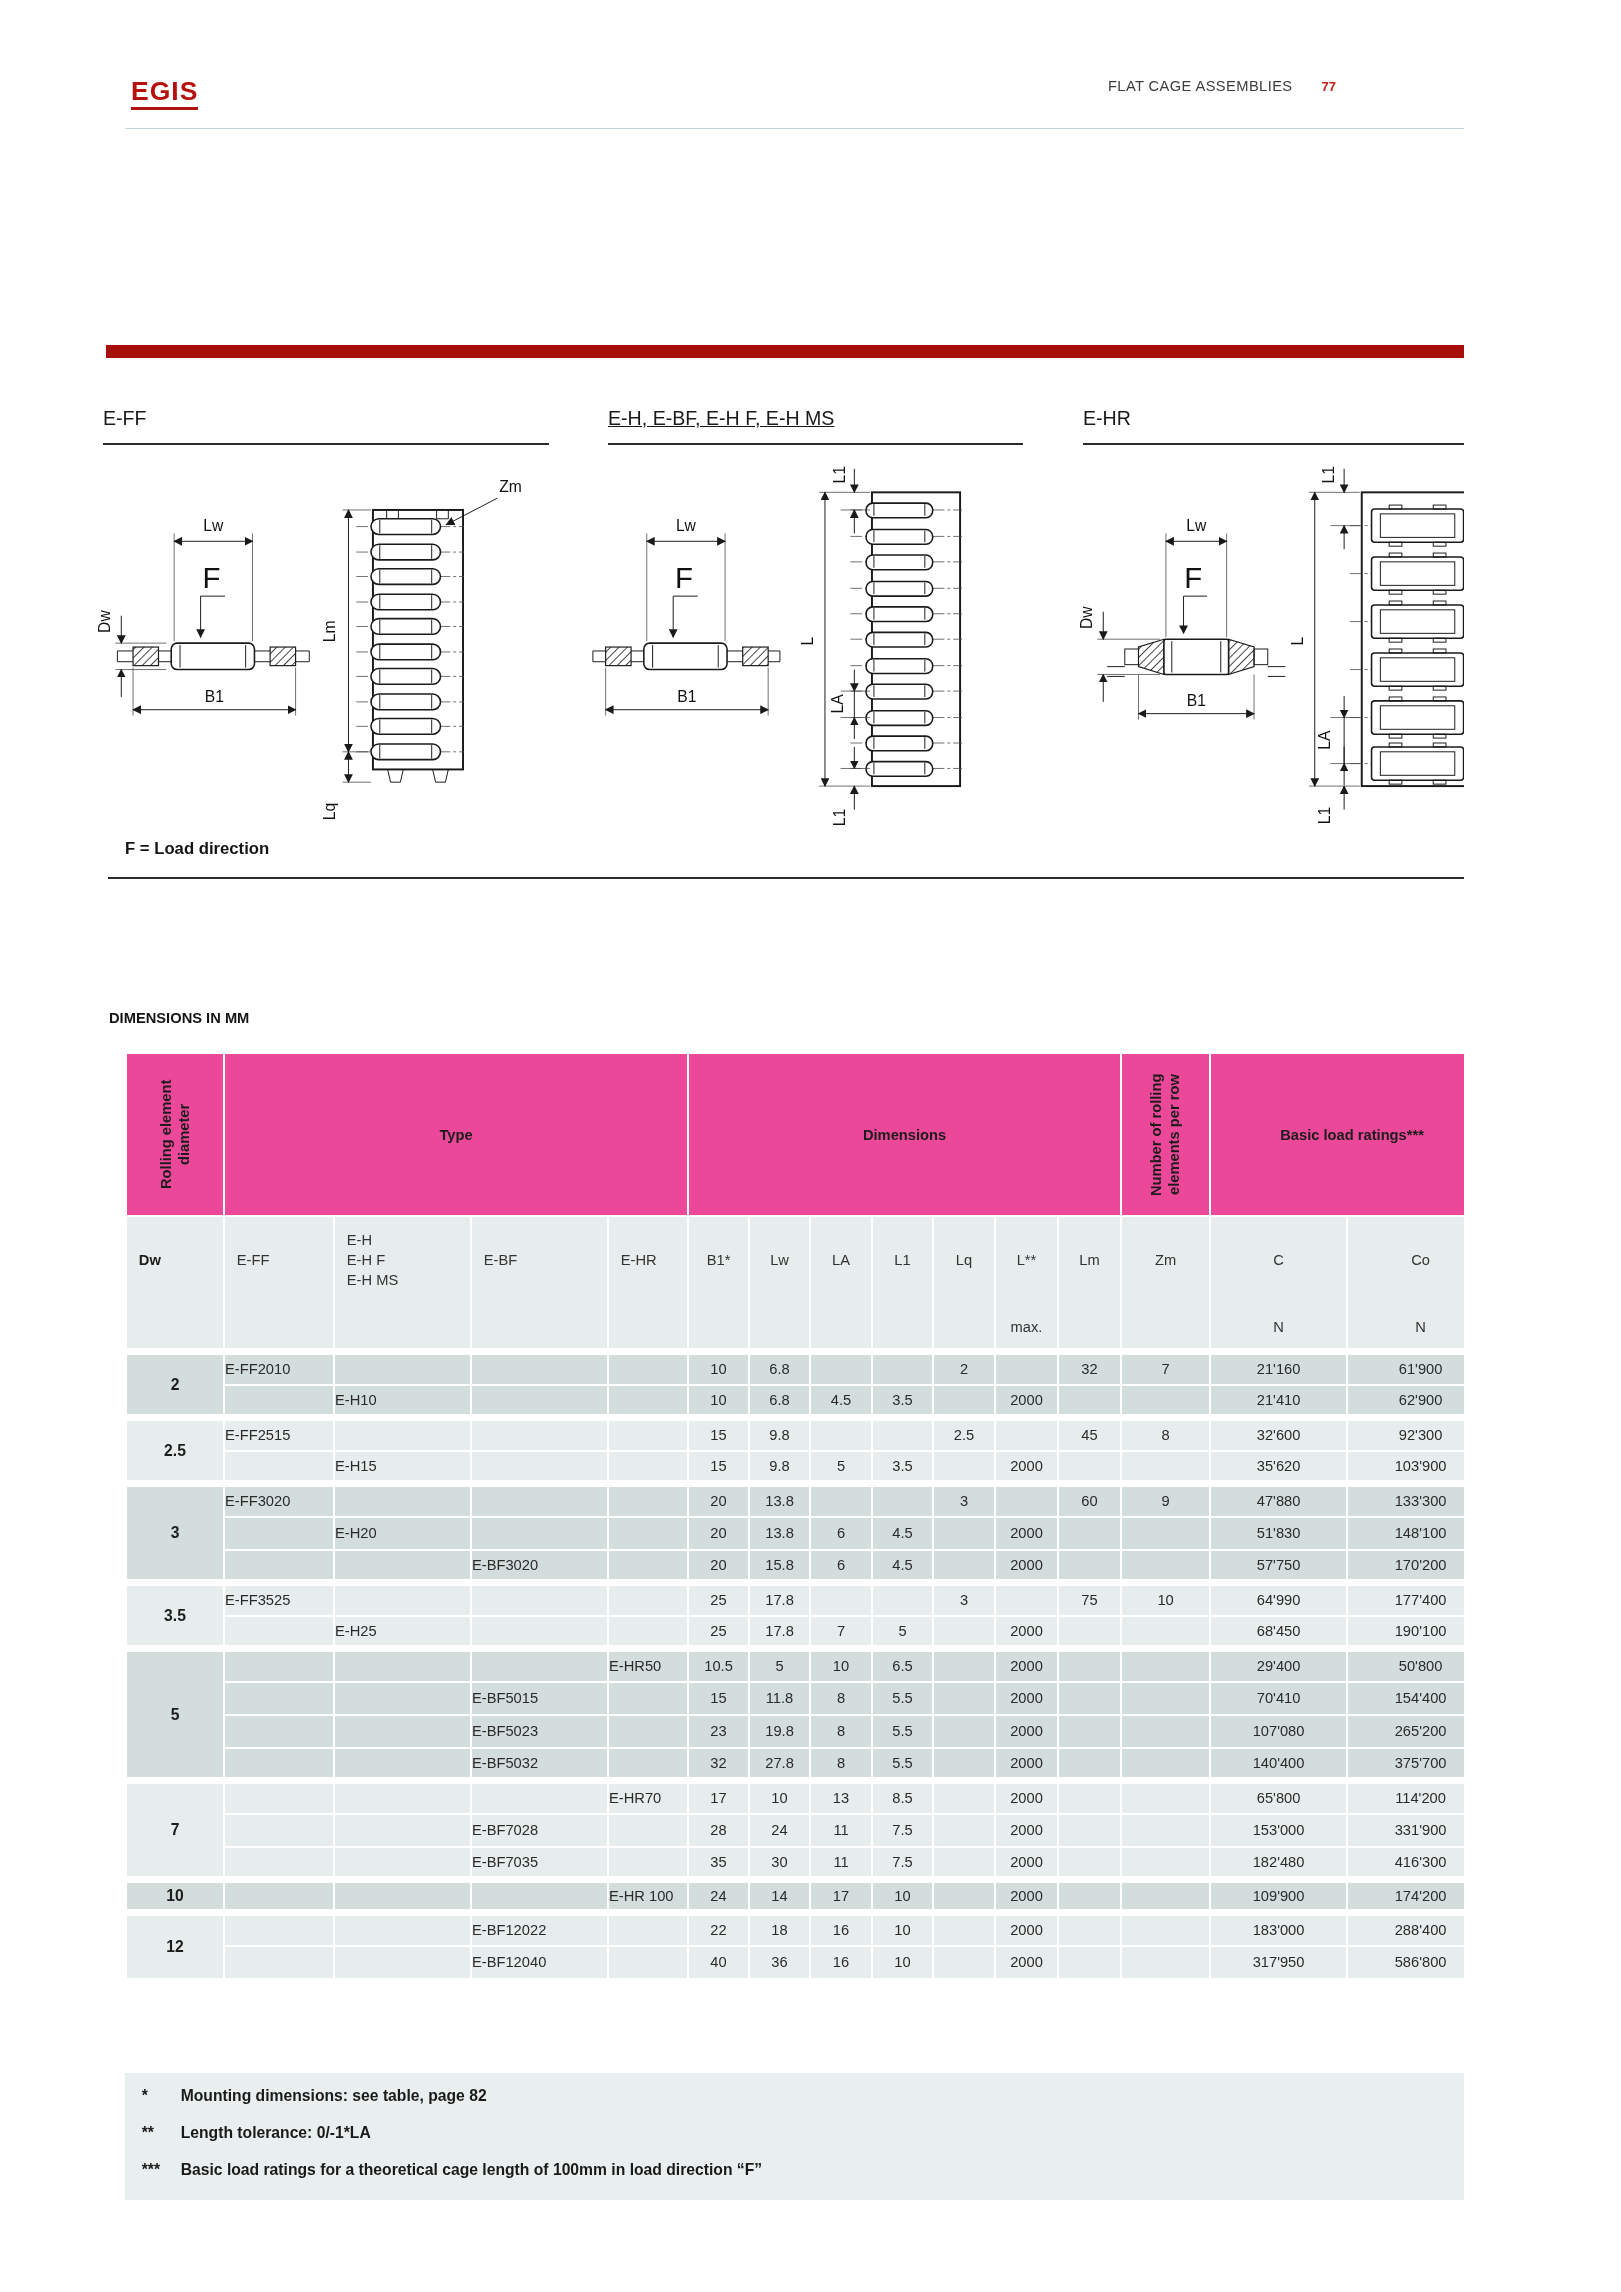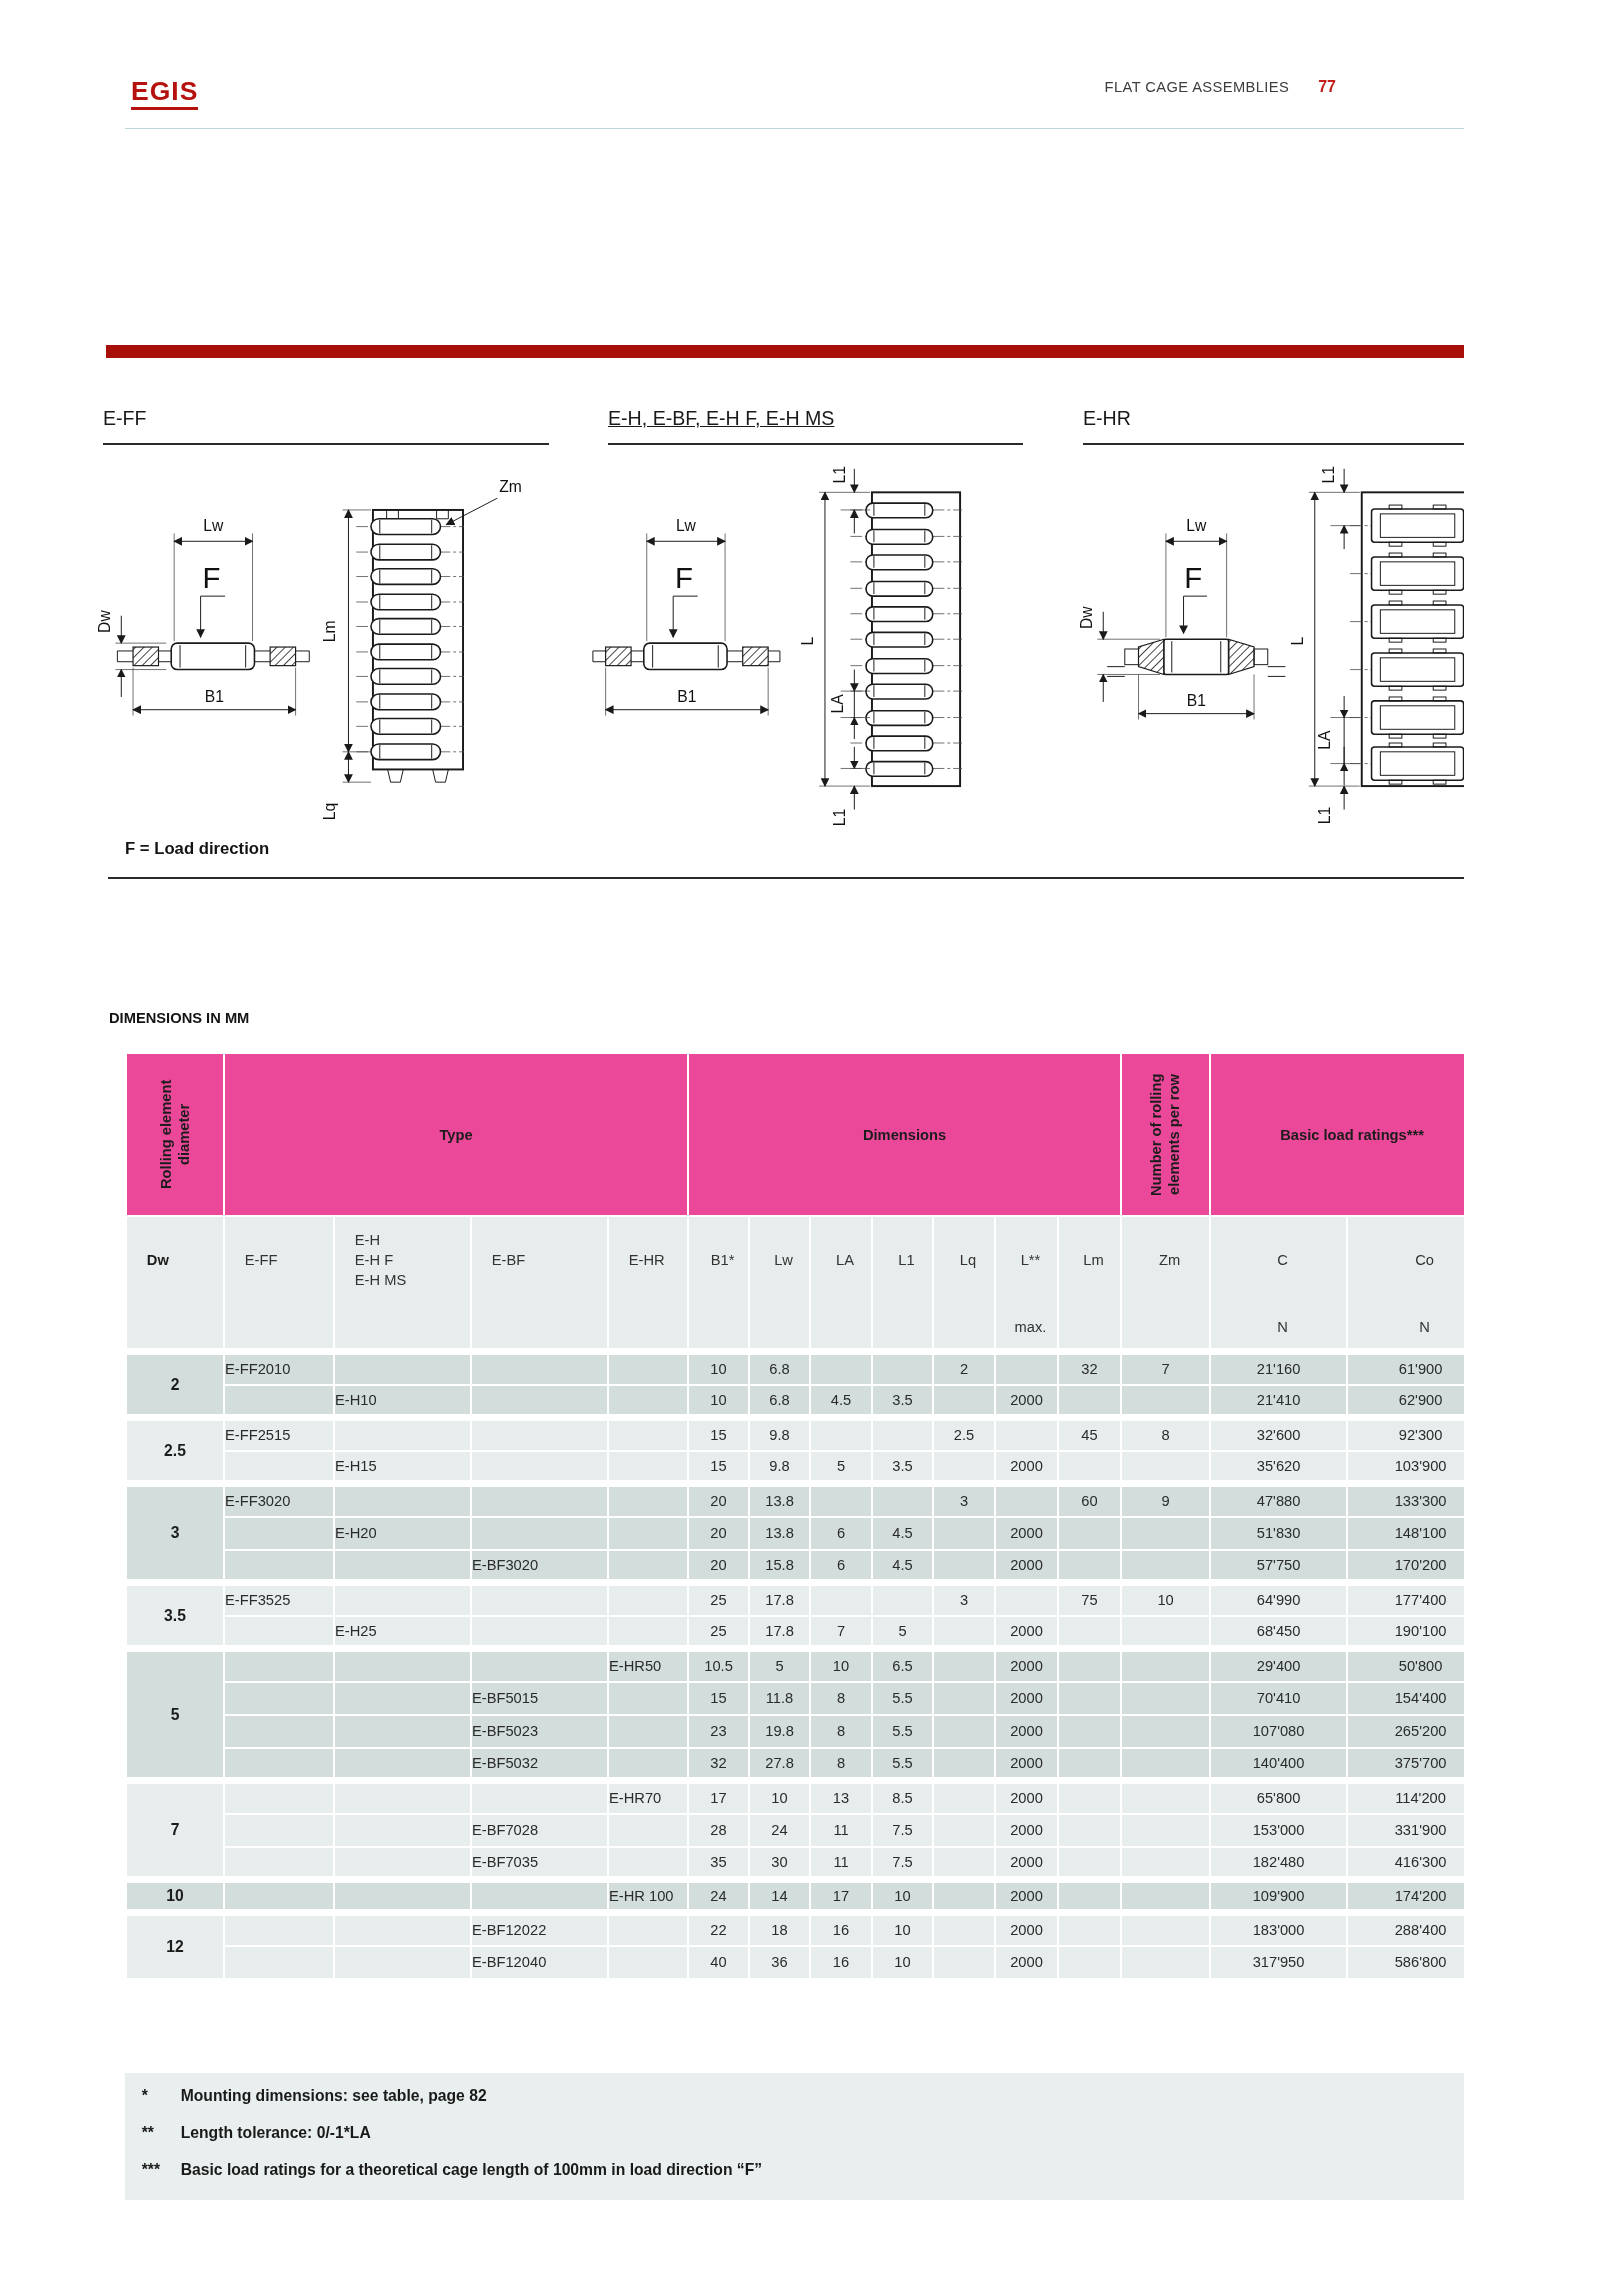--- a/index.html
+++ b/index.html
@@ -11,21 +11,21 @@
   
   .logo {
     position:absolute; left:131px; top:78px;
     color:#b5120f; font-size:26.5px; font-weight:bold; letter-spacing:1px;
     border-bottom:3.9px solid #b5120f; line-height:1.05; padding-bottom:1px;
   }
   .header-right {
     position:absolute; right:128px; top:78px; display:flex; gap:29px; align-items:baseline;text-align:center;
   }
   .header-section { font-size:14.7px; color:#3d3d3d; letter-spacing:0.4px; }
-  .header-page { font-size:16px; color:#c2201a; font-weight:bold; }
+  .header-page { font-size:13px; color:#c2201a; font-weight:bold; }
   .header-rule { position:absolute; left:125px; top:128px; width:1367px; height:1px; background:#bcd6dc; }
 
   
   .title { position:absolute; left:125px; top:297px; font-size:26.5px; color:#141414; }
   .title .pfx { font-weight:bold; margin-right:7.8px; }
   .title-bar { position:absolute; left:106px; top:345px; width:1384px; height:12.7px; background:#a80f0b; }
 
   
   .figcap { position:absolute; top:407px; font-size:19.6px; color:#1a1a1a; }
   .figrule { position:absolute; top:443px; height:2px; background:#2b2b2b; }
@@ -57,21 +57,21 @@
     background:#ec4899; height:163px; font-weight:bold; font-size:14.7px; color:#1c1c1c;
     text-align:center; vertical-align:middle;
   }
   .rotwrap { display:flex; align-items:center; justify-content:center; height:100%; }
   .rot {
     writing-mode:vertical-rl; transform:rotate(180deg);
     height:147px; line-height:1.25; text-align:center; font-weight:bold;
   }
   tr.chead th {
     background:#e7edec; height:131px; font-weight:normal; color:#333;
-    vertical-align:top; text-align:center; font-size:14.7px;padding-left:8px;
+    vertical-align:top; text-align:center; font-size:14.7px;
   }
   .ch { display:flex; flex-direction:column; height:131px; }
   .ch-main { flex:1; display:flex; align-items:center; justify-content:center; white-space:pre-line; line-height:1.35; }
   .ch-main.left { justify-content:flex-start; padding-left:11.8px; text-align:left; }
   .ch-sub { height:43px; display:flex; align-items:center; justify-content:center; }
   .ch-main.bold { font-weight:bold; color:#1c1c1c; }
   tr.dark td { background:#d2dddc; }
   tr.light td { background:#e6edec; }
   td.dw-cell { font-weight:bold; text-align:center; vertical-align:middle; font-size:15.7px; color:#1c1c1c; }
   td.type-cell { text-align:left; padding-left:11.8px; height:33px; }

